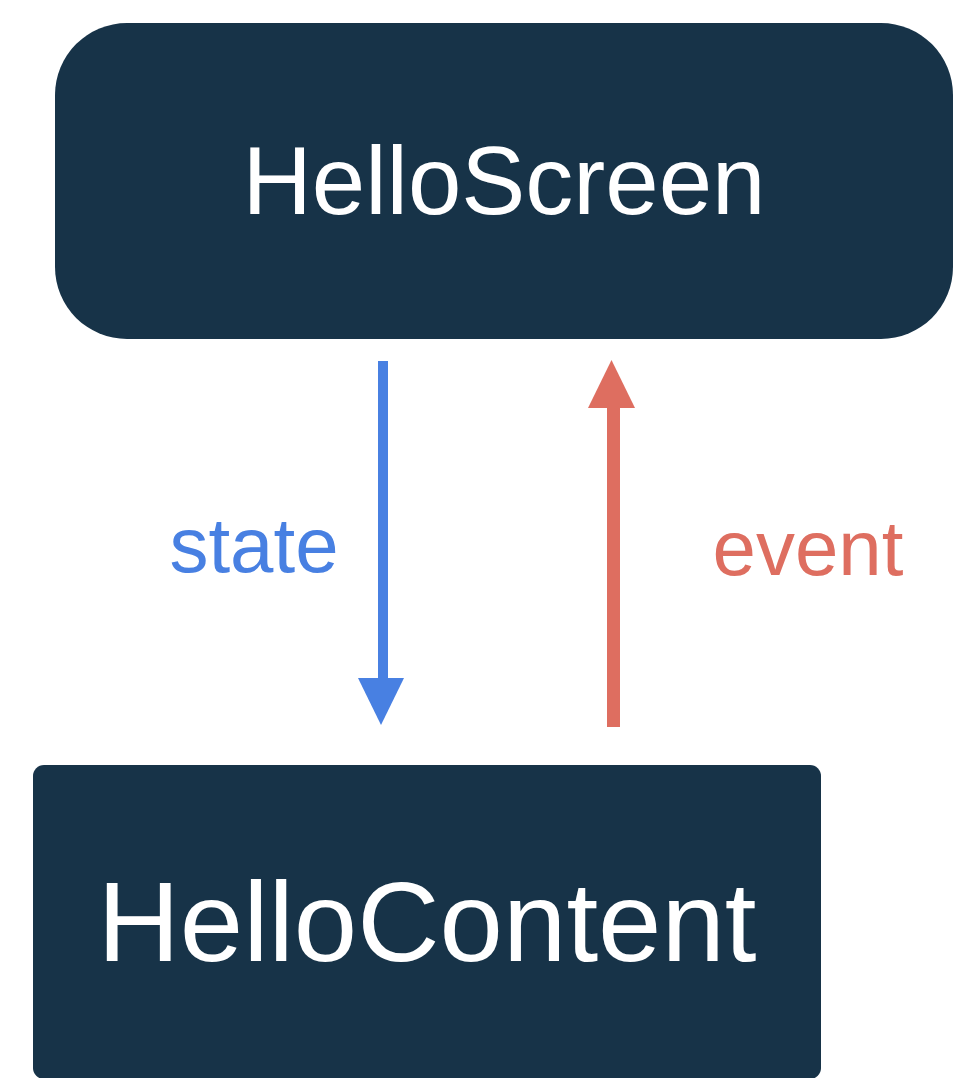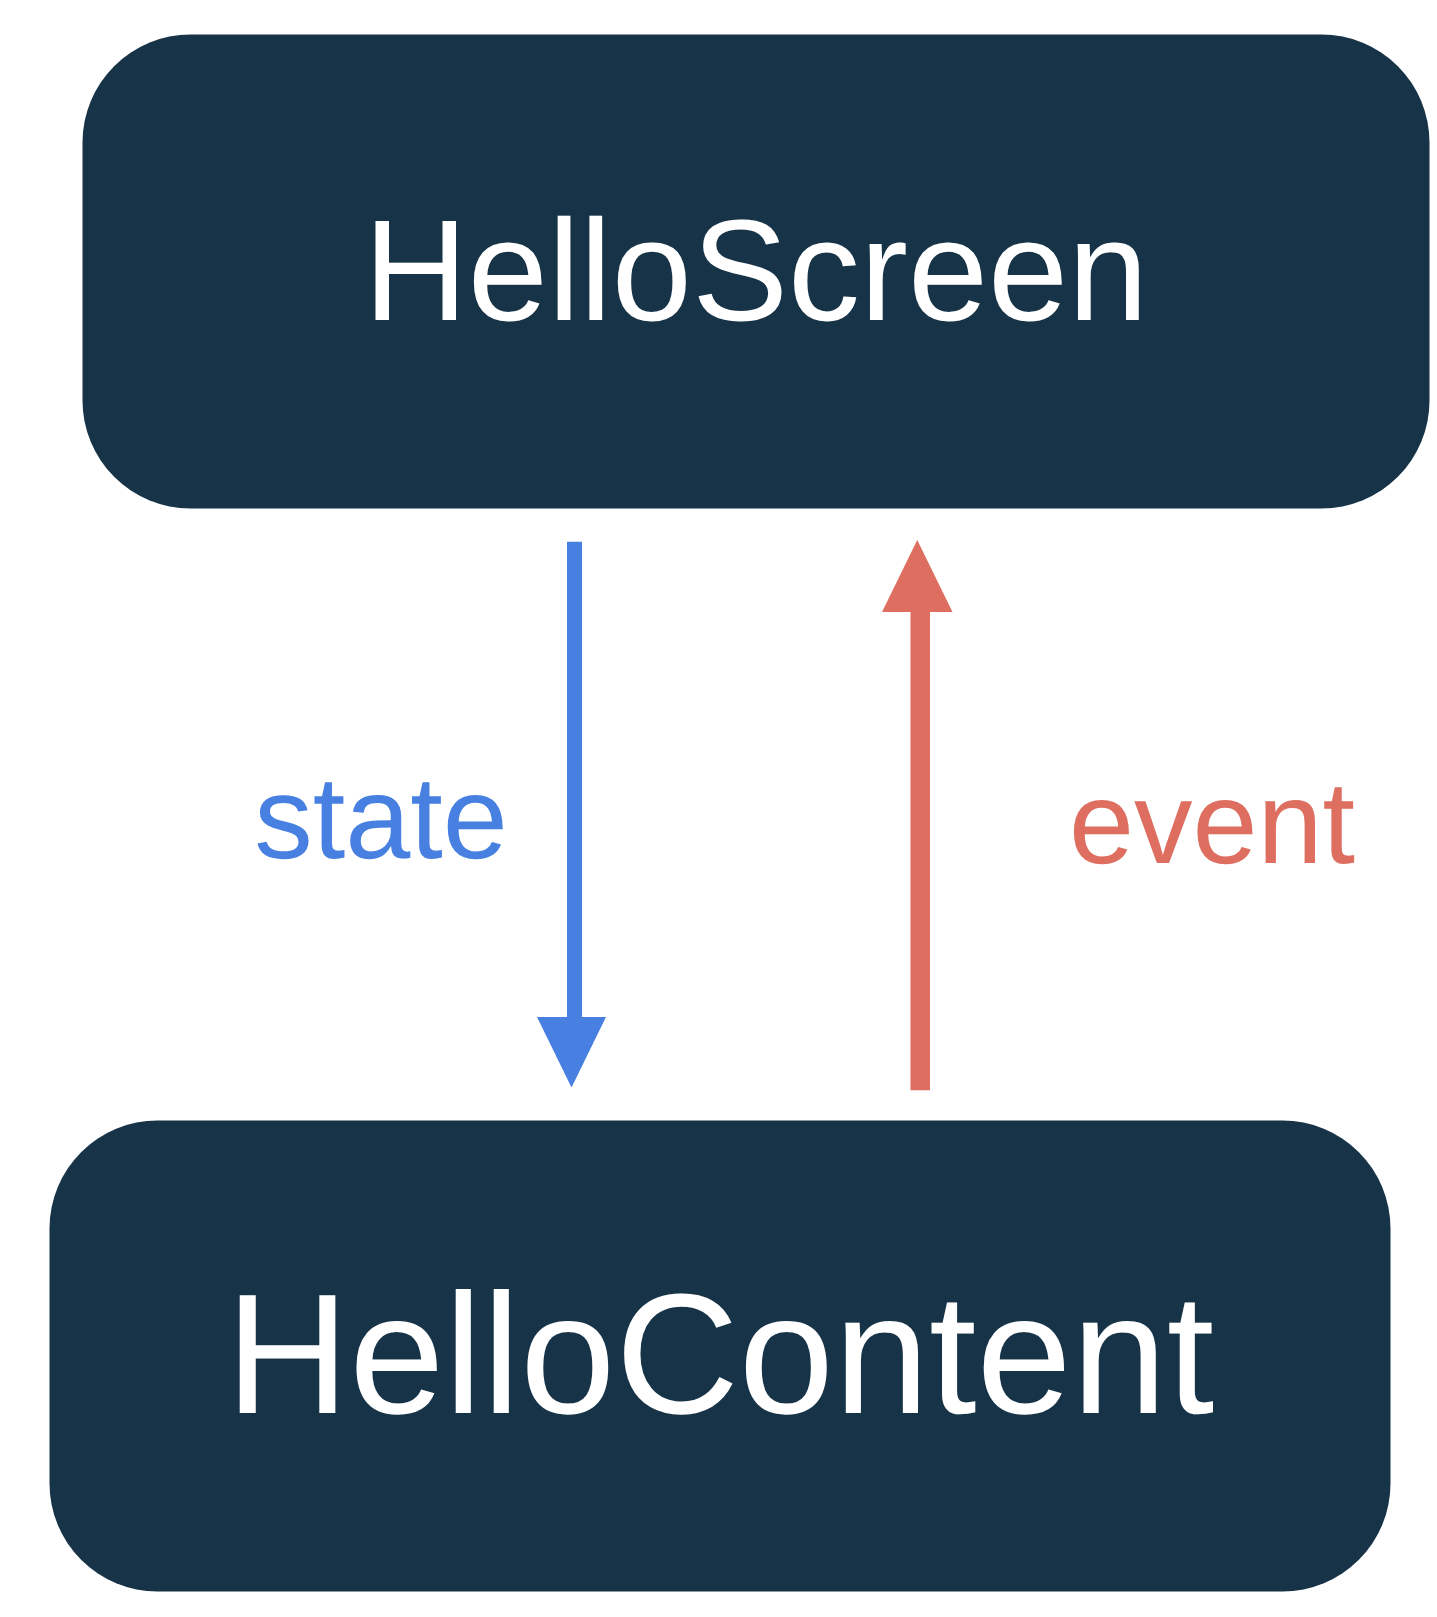--- a/index.html
+++ b/index.html
@@ -26,23 +26,24 @@
   }
   .node-box.top {
     left: 35px;
     top: 23px;
     width: 898px;
     height: 316px;
     margin-left: 20px;
   }
   .node-box.bottom {
     left: 33px;
-    top: 747px;
-    width: 894px;
+    top: 765px;
+    width: 788px;
     height: 314px;
+    border-radius: 11px;
   }
   .node-box.top .node-label {
     font-size: 96px;
     line-height: 1;
   }
   .node-box.bottom .node-label {
     font-size: 114px;
     line-height: 1;
   }
   .arrow {

